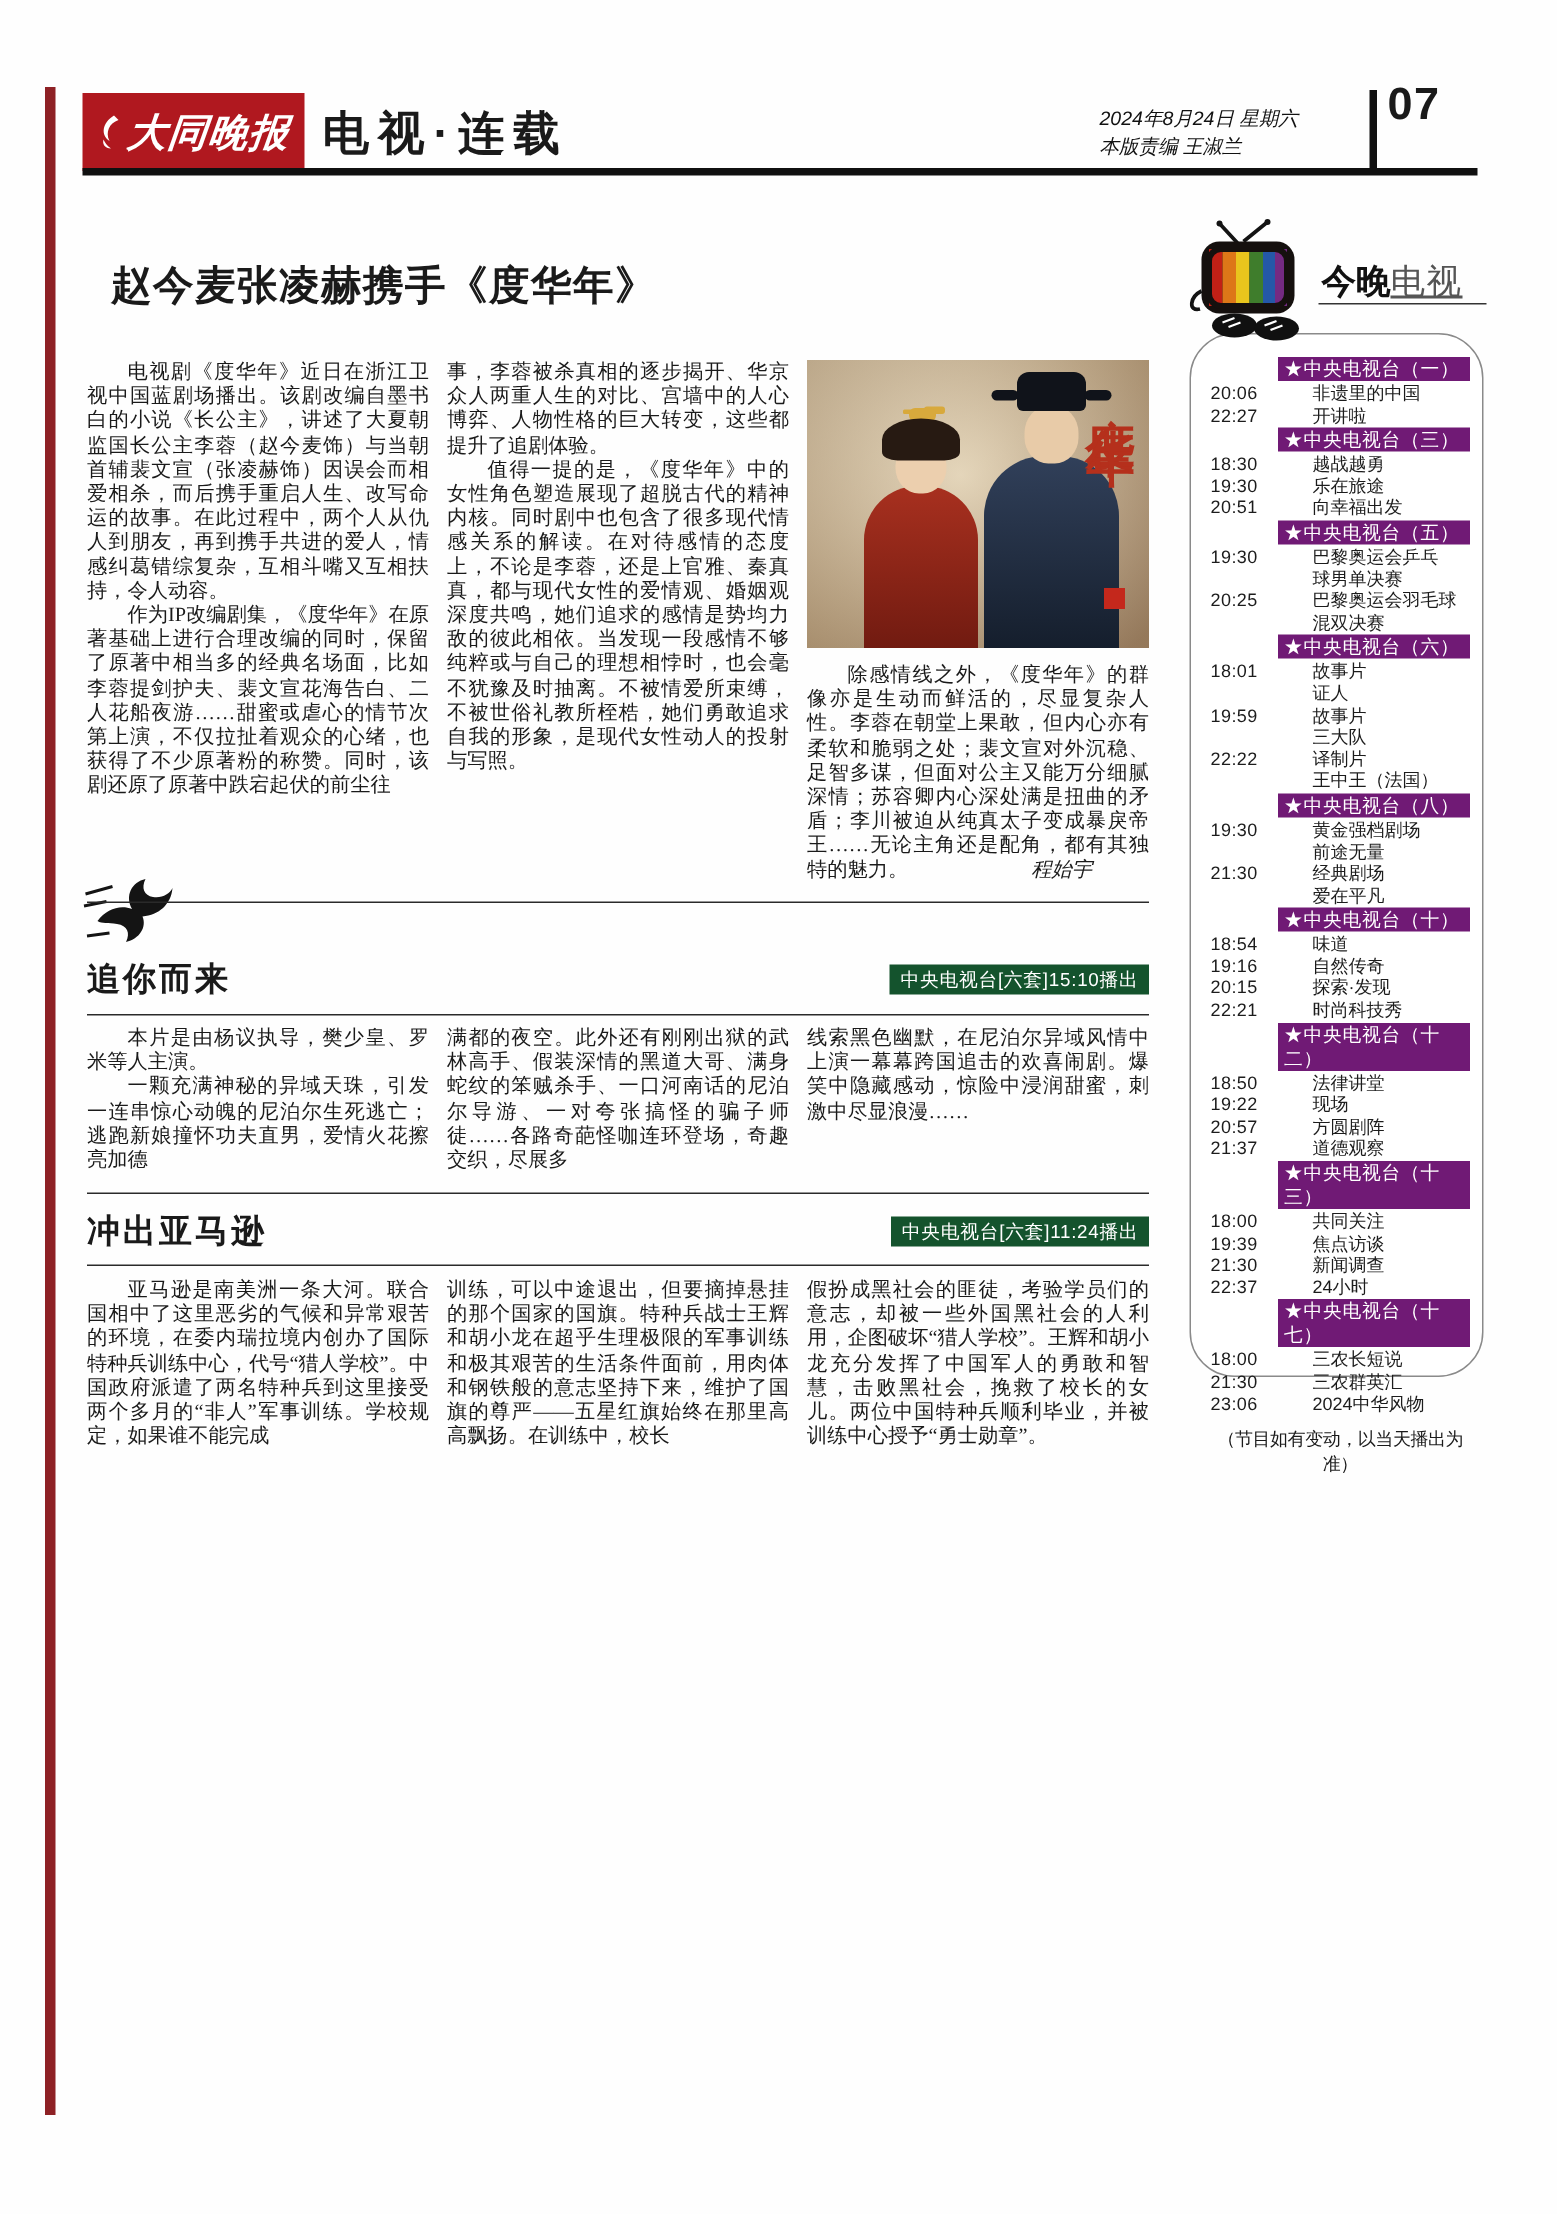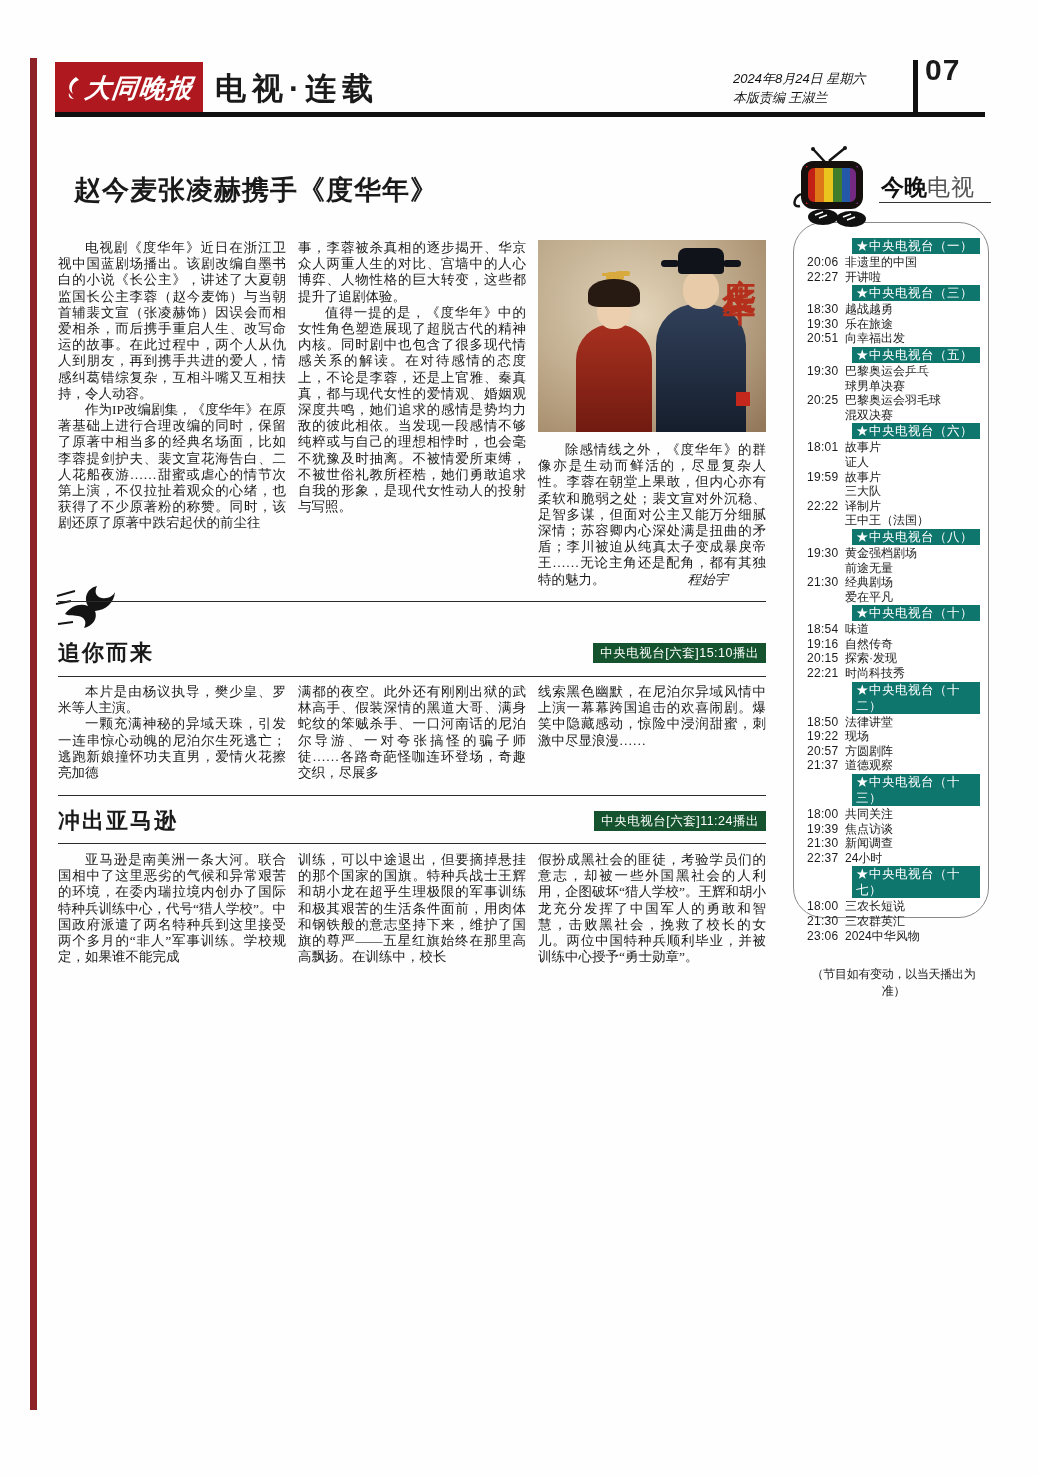--- a/index.html
+++ b/index.html
@@ -73,31 +73,31 @@
   .badge { background:#14532d; color:#fff; font-size:12.5px; line-height:20px; padding:0 7px;
           font-family:"Liberation Sans",sans-serif; letter-spacing:0.5px; }
   .sub-article .cols { margin-top:16px; }
 
   
   .tv-guide { position:absolute; left:793px; top:146px; width:198px; }
   .guide-head { position:relative; height:76px; }
   .tv-icon { position:absolute; left:0px; top:0px; z-index:2; }
   .guide-title { position:absolute; left:88px; top:26px; font-size:23px; font-family:"Liberation Sans",sans-serif; white-space:nowrap; }
   .gt-bold { font-weight:900; color:#111; }
-  .gt-light { font-weight:400; color:#555; letter-spacing:1px; }
+  .gt-light { font-weight:400; color:#555; letter-spacing:1px;text-decoration:underline; }
   .guide-underline { position:absolute; left:86px; top:56px; width:112px; height:1px; background:#333; }
   .guide-box { position:absolute; left:0; top:76px; width:196px; height:696px;
           border:1px solid #8a8a8a; border-radius:30px; padding:14px 8px 0 13px; background:#fff; }
   .sched { font-size:12px; line-height:14.6px; font-family:"Liberation Sans",sans-serif; color:#1c1c1c; }
-  .ch-header { margin-left:45px; margin-top:1px; margin-bottom:1px; background:#0f766e; color:#fff;
+  .ch-header { margin-left:45px; margin-top:1px; margin-bottom:1px; background:#701a75; color:#fff;
           line-height:16px; font-size:12.5px; padding-left:4px; letter-spacing:0.5px; }
-  .prog-row { display:flex; }
+  .prog-row { display:flex;gap:30px; }
   .prog-row .time { width:38px; flex:none; letter-spacing:0.3px; }
   .prog-row .ptitle { white-space:pre-line; }
-  .footnote { margin-top:23px; font-size:12px; text-align:center; letter-spacing:-0.3px;
+  .footnote { margin-top:8px; font-size:12px; text-align:center; letter-spacing:-0.3px;
           font-family:"Liberation Sans",sans-serif; }
 </style>
 </head>
 <body>
 
 <div class="page">
 
   <div class="red-rail"></div>
 
   <div class="masthead">

